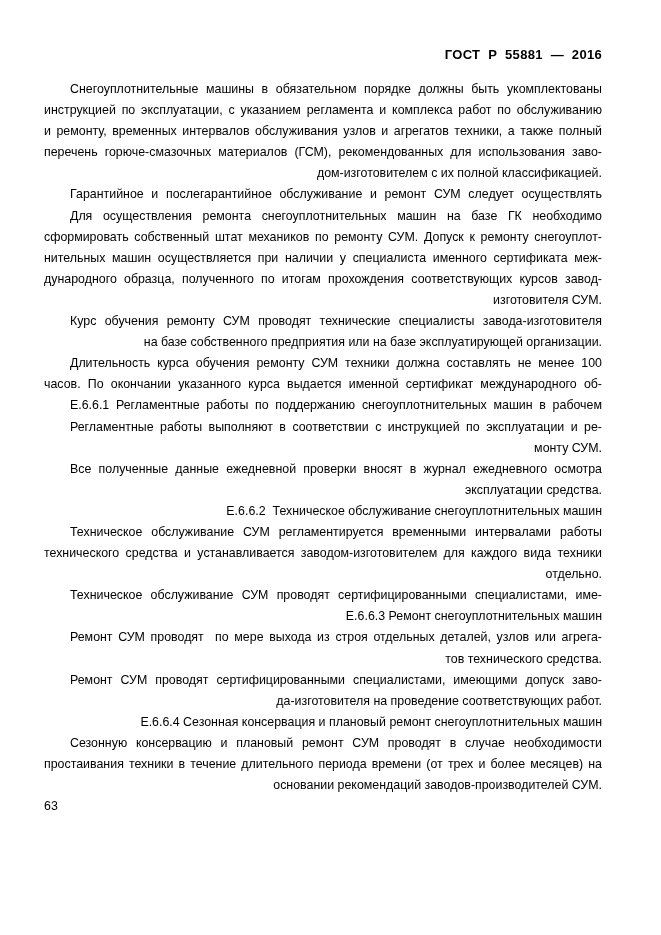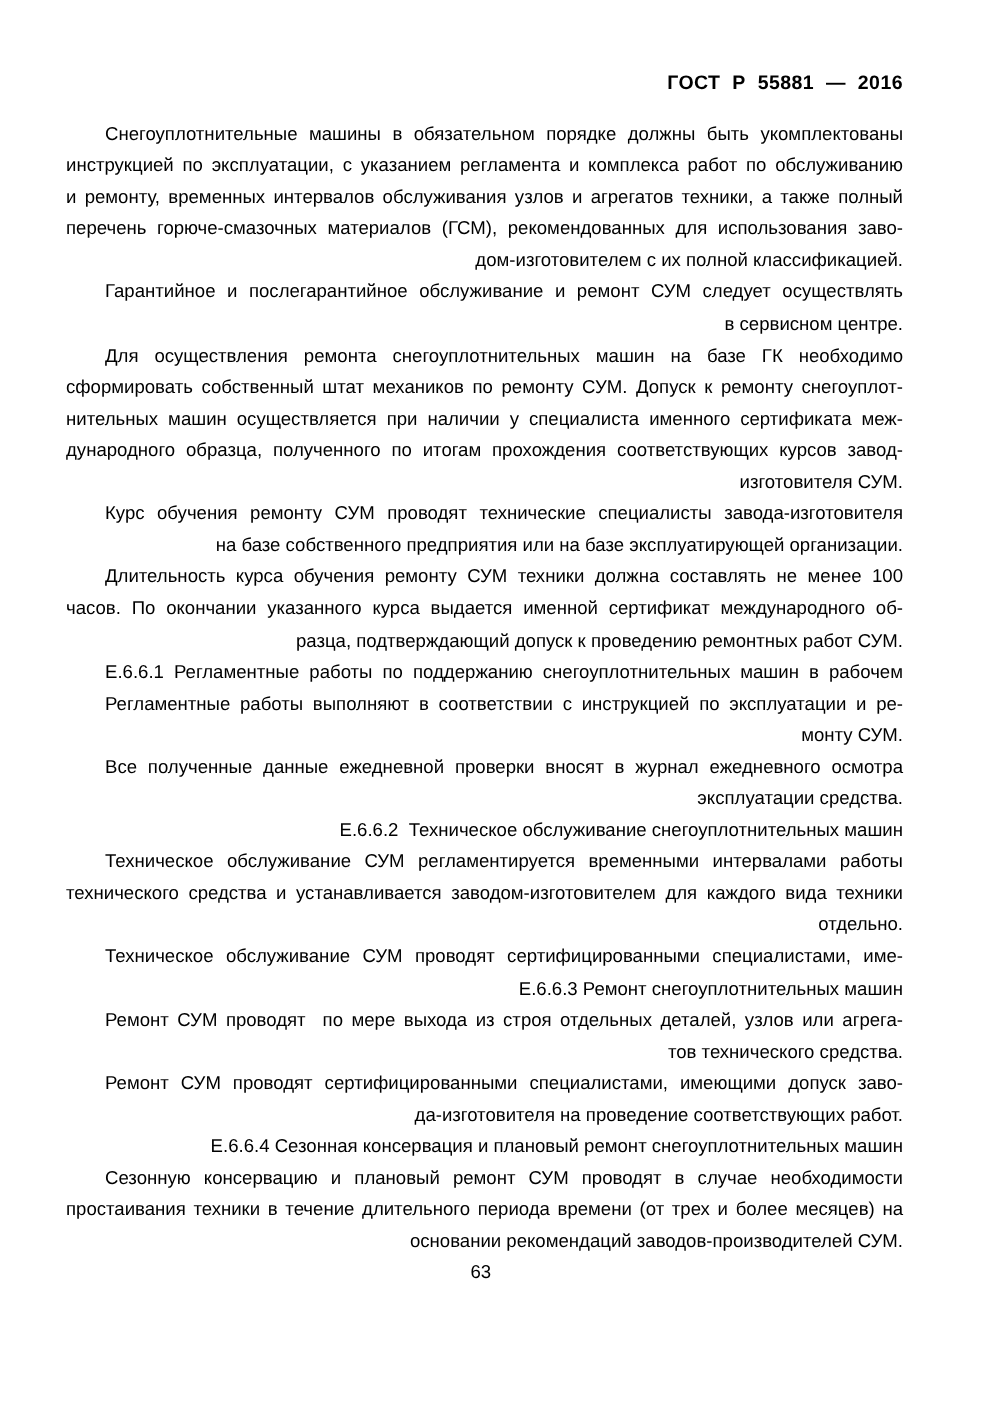--- a/index.html
+++ b/index.html
@@ -31,21 +31,21 @@
     min-height: 21.1px;
   }
   .doc-body .line.justify {
     text-align: justify;
     text-align-last: justify;
   }
   .doc-body .line.indent {
     padding-left: 26px;
   }
   .page-number {
-    text-align: center;
+    text-align: left;
     padding-right: 5px;
   }
 </style>
 </head>
 <body>
 
 <div class="page">
   <div class="doc-header">
     <span>ГОСТ Р 55881 — 2016</span>
   </div>
@@ -53,37 +53,35 @@
   <div class="doc-body">
       <div class="para">
         <div class="line indent justify">Снегоуплотнительные машины в обязательном порядке должны быть укомплектованы</div>
         <div class="line justify">инструкцией по эксплуатации, с указанием регламента и комплекса работ по обслуживанию</div>
         <div class="line justify">и ремонту, временных интервалов обслуживания узлов и агрегатов техники, а также полный</div>
         <div class="line justify">перечень горюче-смазочных материалов (ГСМ), рекомендованных для использования заво-</div>
         <div class="line">дом-изготовителем с их полной классификацией.</div>
       </div>
       <div class="para">
         <div class="line indent justify">Гарантийное и послегарантийное обслуживание и ремонт СУМ следует осуществлять</div>
-        <div class="line">в сервисном центре.</div>
       </div>
       <div class="para">
         <div class="line indent justify">Для осуществления ремонта снегоуплотнительных машин на базе ГК необходимо</div>
         <div class="line justify">сформировать собственный штат механиков по ремонту СУМ. Допуск к ремонту снегоуплот-</div>
         <div class="line justify">нительных машин осуществляется при наличии у специалиста именного сертификата меж-</div>
         <div class="line justify">дународного образца, полученного по итогам прохождения соответствующих курсов завод-</div>
         <div class="line">изготовителя СУМ.</div>
       </div>
       <div class="para">
         <div class="line indent justify">Курс обучения ремонту СУМ проводят технические специалисты завода-изготовителя</div>
         <div class="line">на базе собственного предприятия или на базе эксплуатирующей организации.</div>
       </div>
       <div class="para">
         <div class="line indent justify">Длительность курса обучения ремонту СУМ техники должна составлять не менее 100</div>
         <div class="line justify">часов. По окончании указанного курса выдается именной сертификат международного об-</div>
-        <div class="line">разца, подтверждающий допуск к проведению ремонтных работ СУМ.</div>
       </div>
       <div class="para">
         <div class="line indent justify">Е.6.6.1 Регламентные работы по поддержанию снегоуплотнительных машин в рабочем</div>
       </div>
       <div class="para">
         <div class="line indent justify">Регламентные работы выполняют в соответствии с инструкцией по эксплуатации и ре-</div>
         <div class="line">монту СУМ.</div>
       </div>
       <div class="para">
         <div class="line indent justify">Все полученные данные ежедневной проверки вносят в журнал ежедневного осмотра</div>

